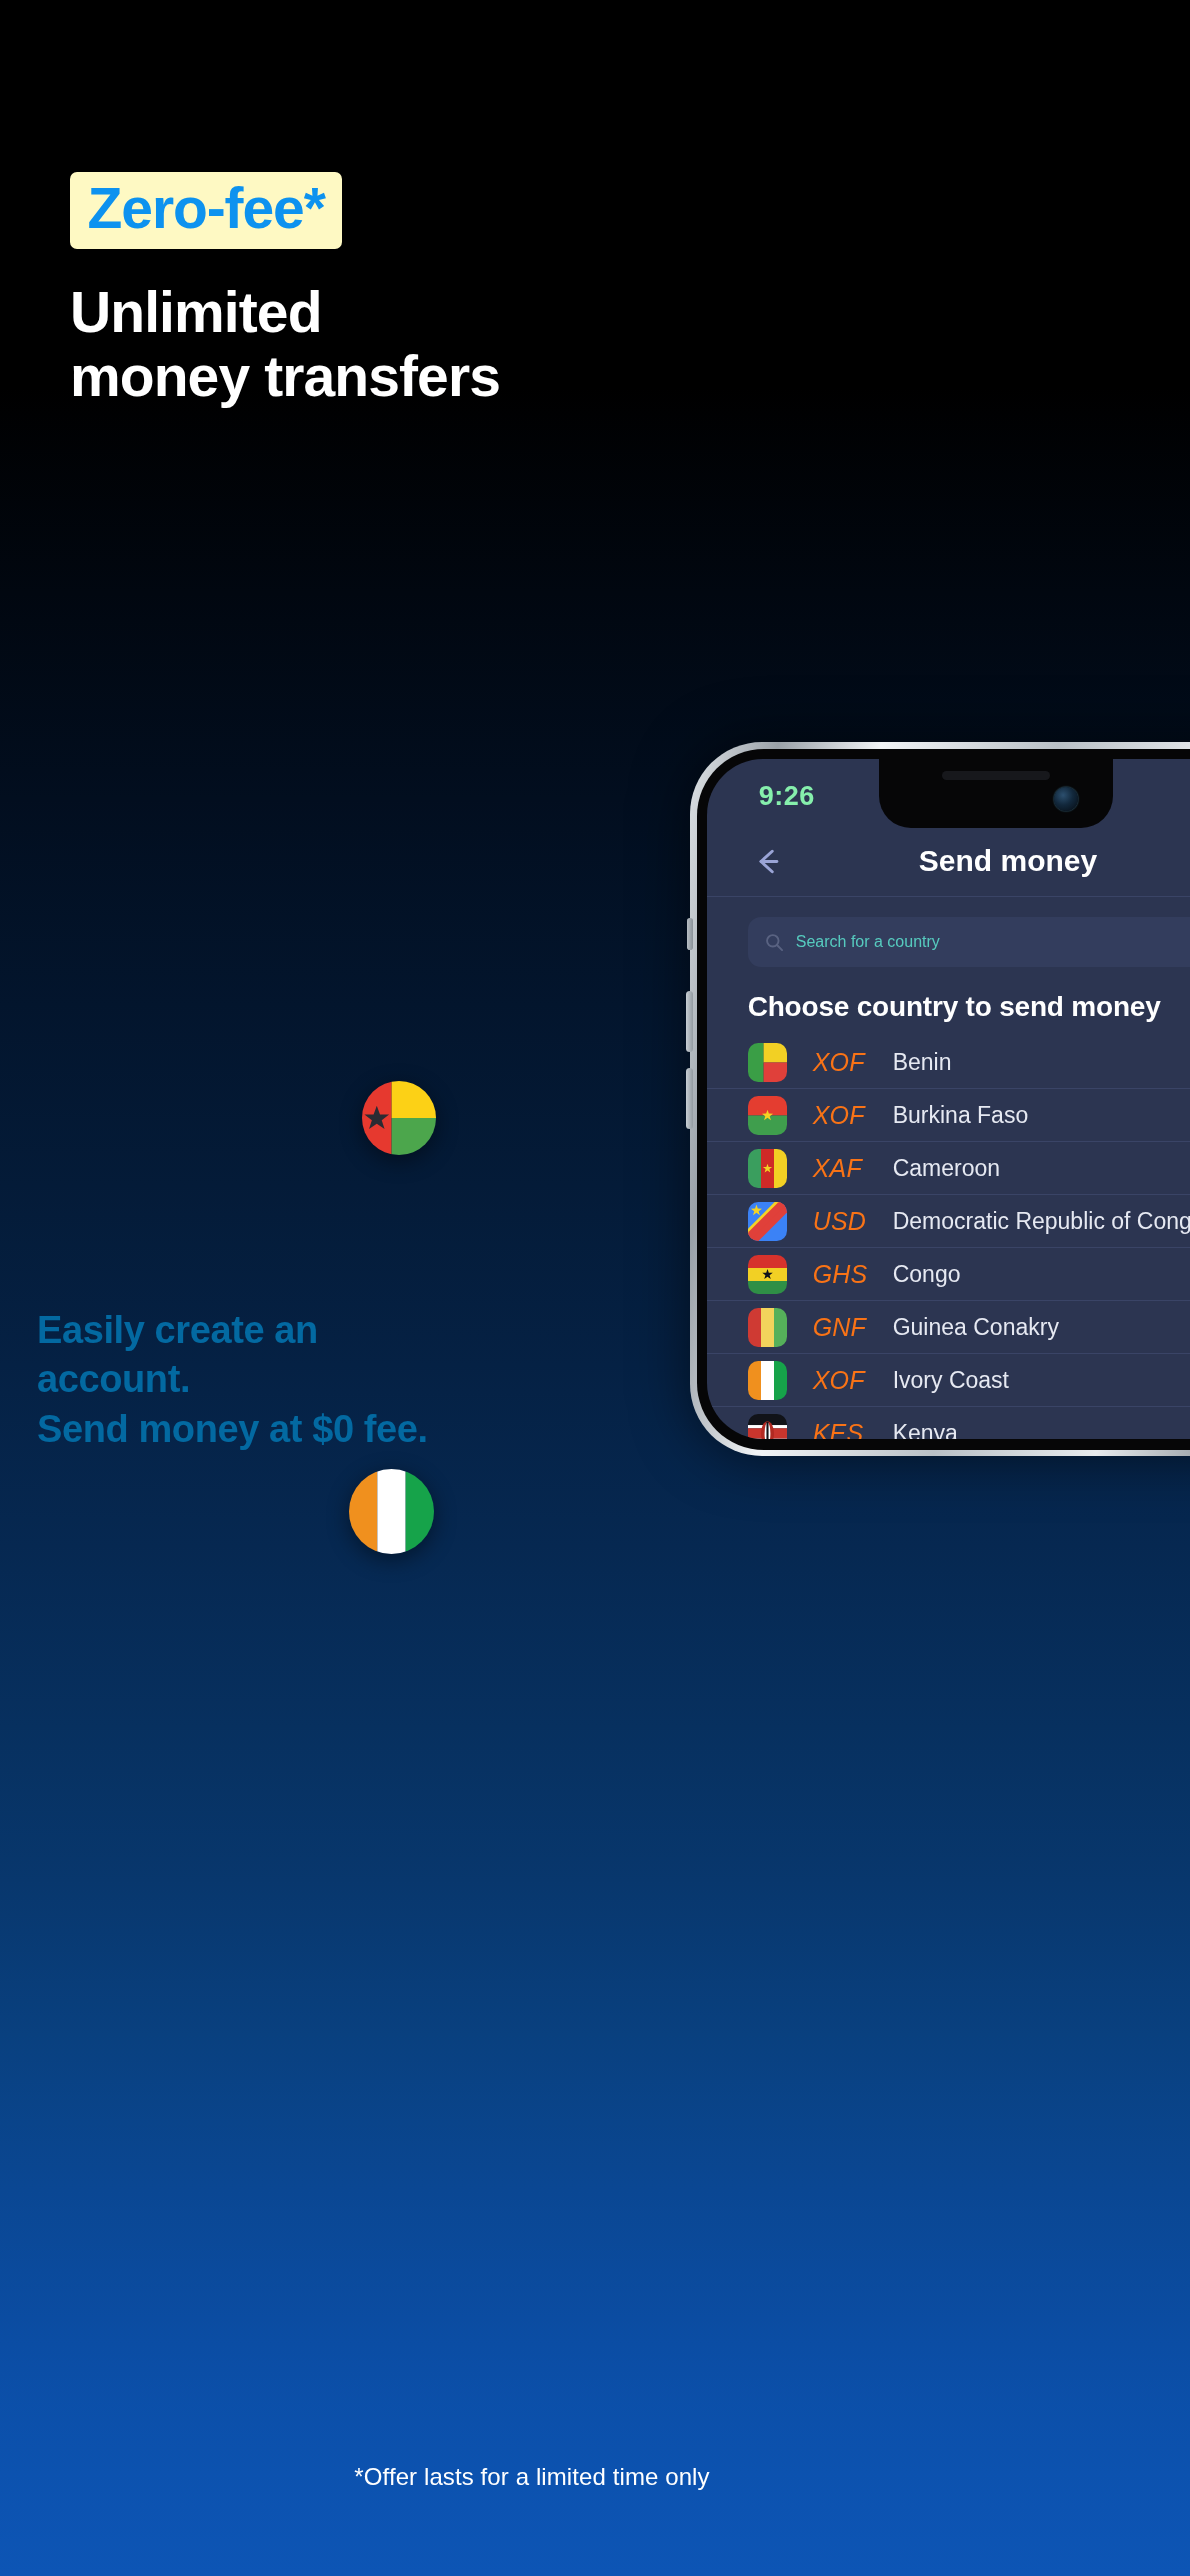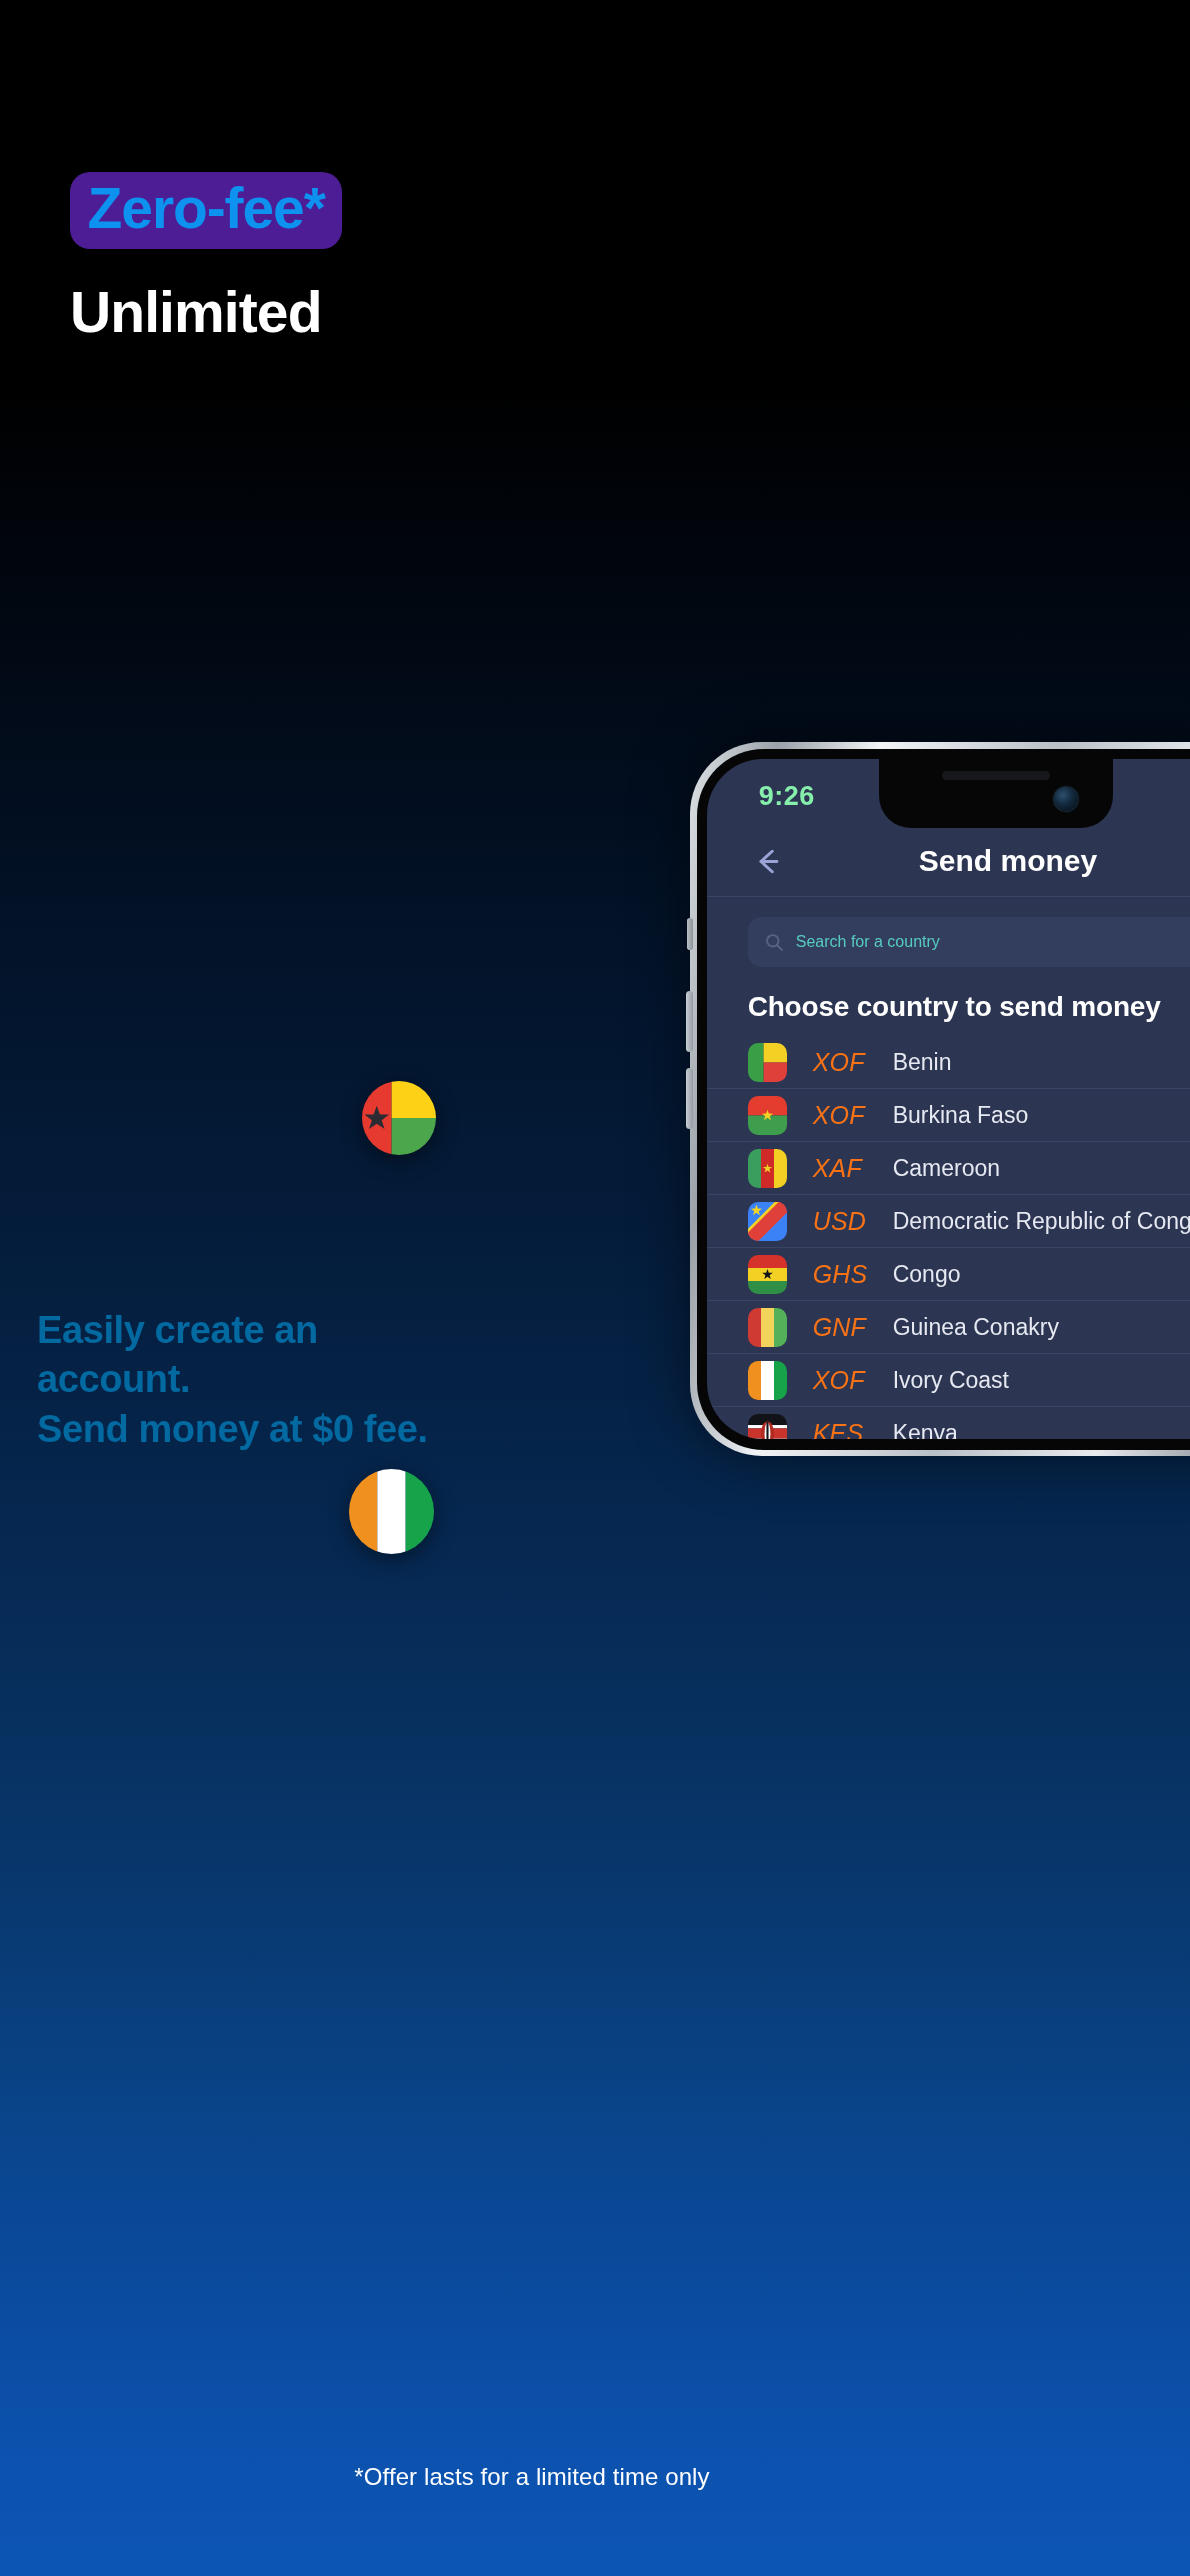--- a/index.html
+++ b/index.html
@@ -40,22 +40,22 @@
       #0a4793 85%,
       #0b4da4 91%,
       #0c52af 96%,
       #0d55b5 100%);
   }
 
   
   #headline { position:absolute; left:70px; top:172px; width:760px; }
   #zero-badge {
     display:inline-block;
-    background:#4c1d95;
-    border-radius:20px;
+    background:#fef9c3;
+    border-radius:7px;
     padding:8.3px 17.6px 12px 17.6px;
     text-align:right;
   }
   #zero-badge .txt {
     font-size:57px; font-weight:bold; color:#0d92ef;
     letter-spacing:-1.1px; line-height:1.0; display:block;
   }
   #headline h1 {
     margin-top:32px;
     font-size:57px; font-weight:bold; color:#ffffff;
@@ -222,20 +222,21 @@
 <body>
 
 <div id="bg"></div>
 
 <div id="headline">
   <div id="zero-badge">
     <span class="txt">Zero-fee*</span>
   </div>
   <h1>
     <span class="l">Unlimited</span>
+    <span class="l">money transfers</span>
   </h1>
 </div>
 
 <div id="subcopy">
   <span class="l">Easily create an</span>
   <span class="l">account.</span>
   <span class="l">Send money at $0 fee.</span>
 </div>
 
 <div id="footnote">*Offer lasts for a limited time only</div>

